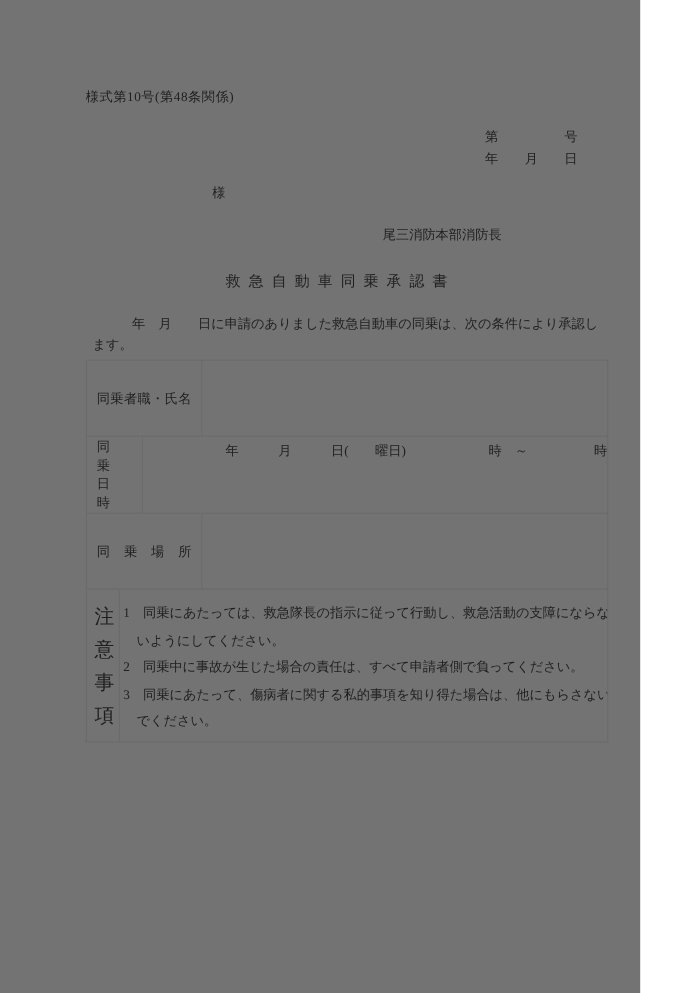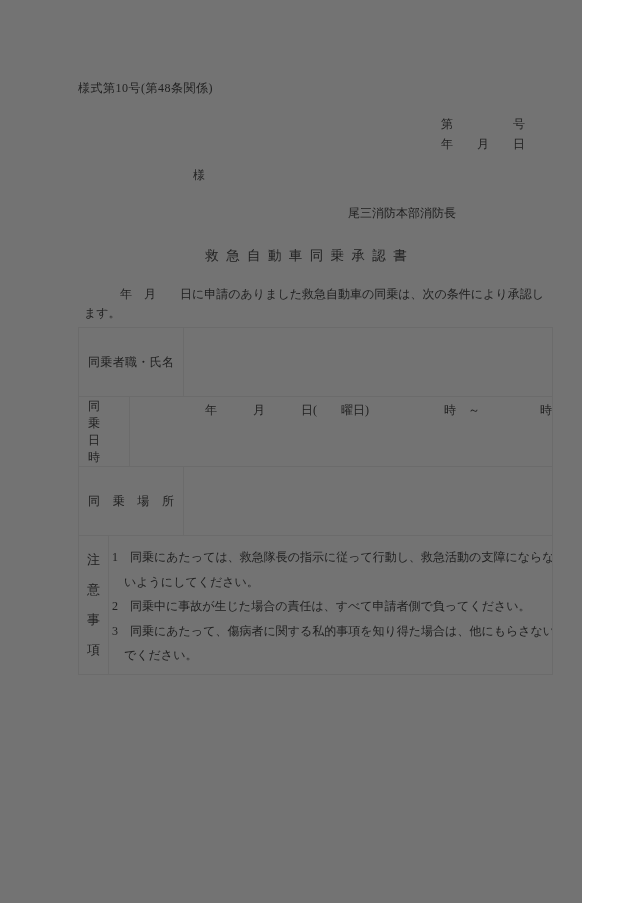--- a/index.html
+++ b/index.html
@@ -107,21 +107,21 @@
     width: 30px;
     box-sizing: border-box;
     border-right: 1px solid #6b6b6b;
     display: flex;
     align-items: center;
     justify-content: center;
   }
   .notes-label-cell .vertical-text {
     display: block;
     width: 15px;
-    font-size: 13px;
+    font-size: 18px;
     line-height: 30px;
     text-align: center;
     word-break: break-all;
   }
   .notes-cell {
     flex: 1;
     padding: 9px 0 0 3px;
     line-height: 24.6px;
     overflow: hidden;
   }

